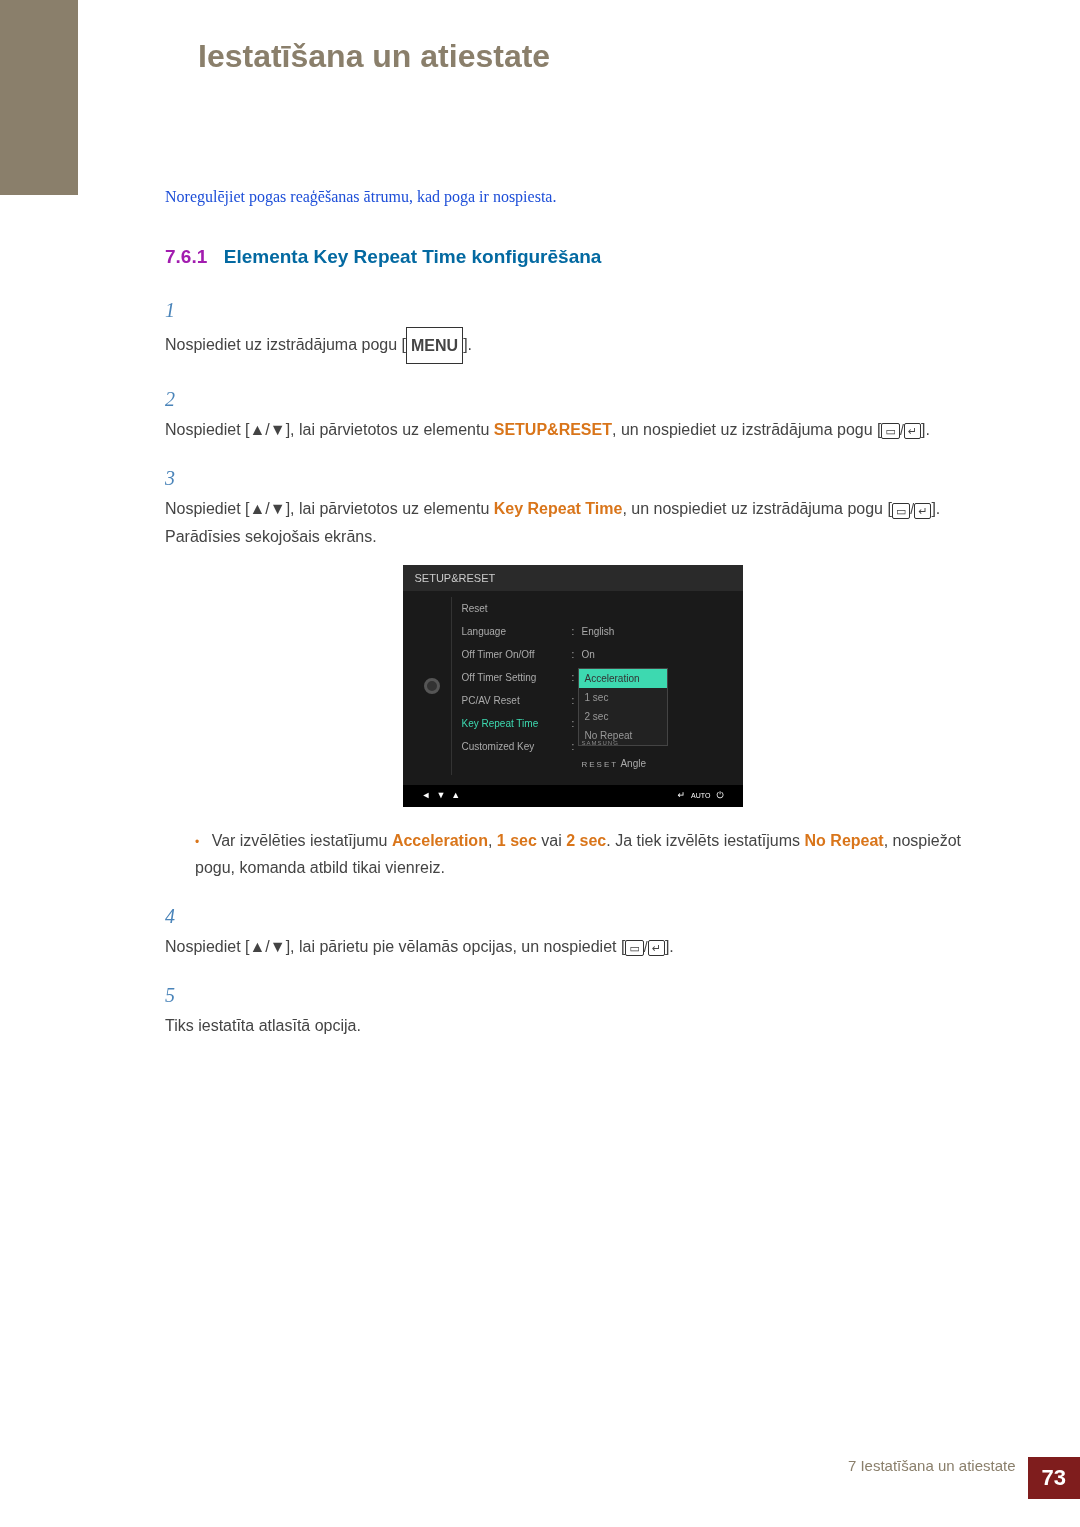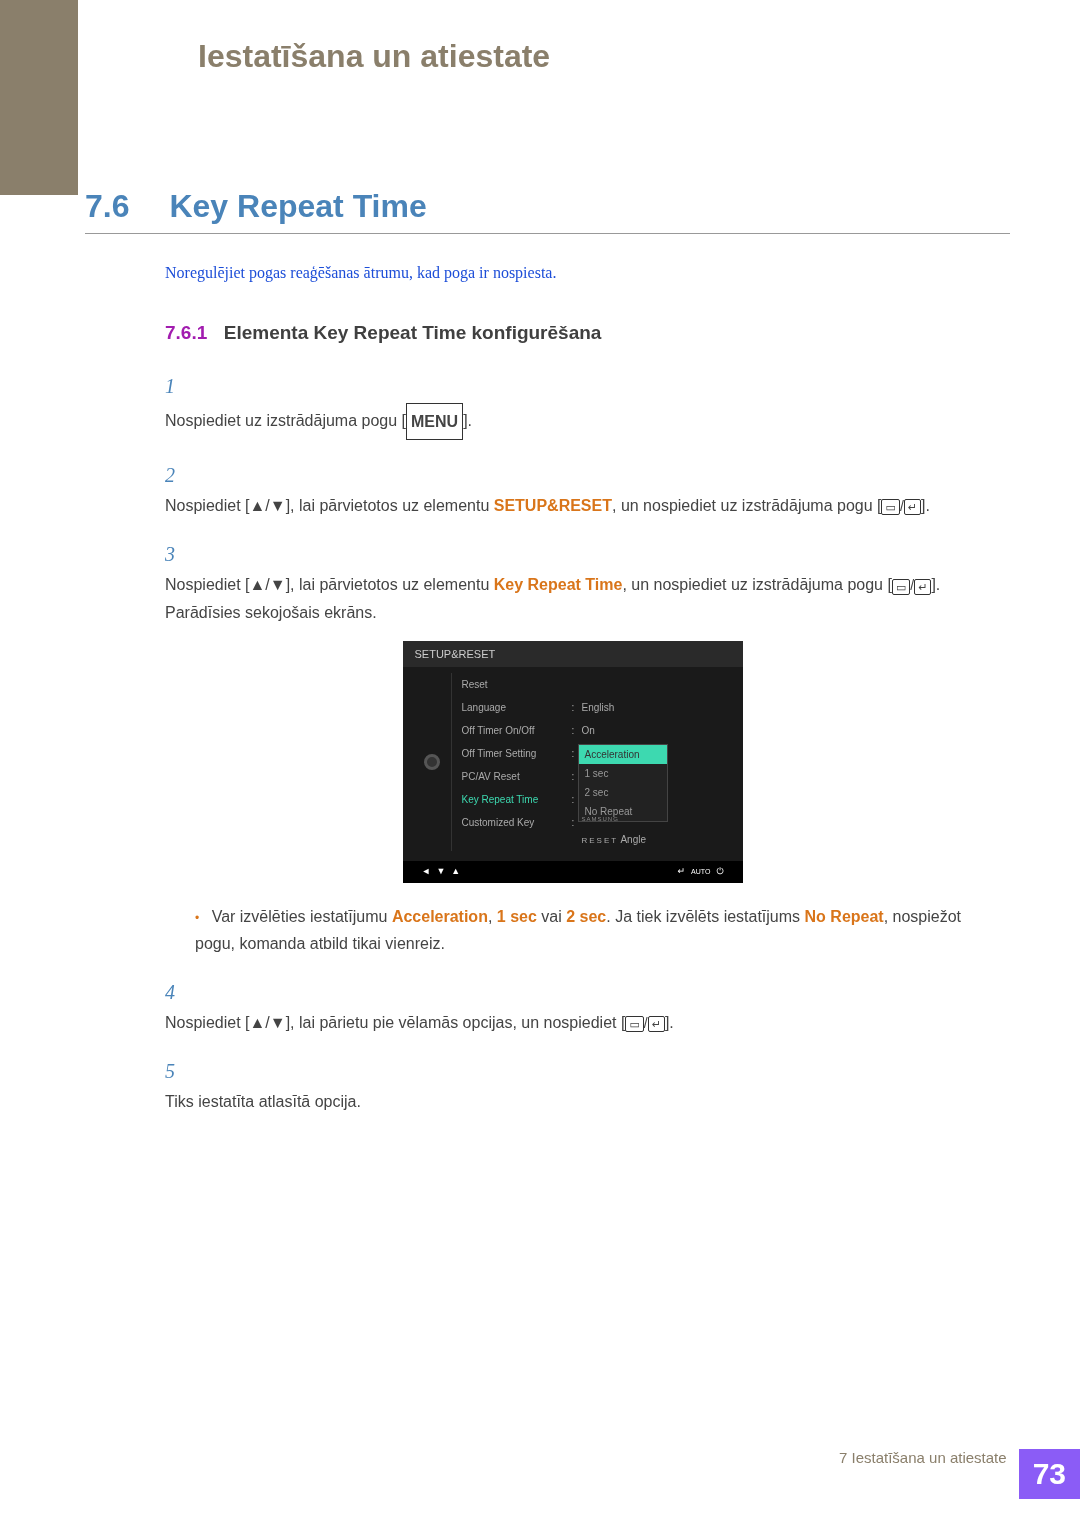--- a/index.html
+++ b/index.html
@@ -54,21 +54,21 @@
   }
   .intro {
     margin-left: 80px;
     font-size: 16px;
     color: #1d4ed8;
     margin-bottom: 40px;
     font-family: Liberation Serif, serif;
   }
   .sub-row { margin-left: 80px; margin-bottom: 25px; }
   .sub-num { color: #a21caf; font-weight: bold; font-size: 19px; margin-right: 12px; }
-  .sub-title { color: #404040; font-weight: bold; font-size: 19px; }
+  .sub-title { color: #0369a1; font-weight: bold; font-size: 19px; }
   ol.steps { list-style: none; margin-left: 80px; }
   ol.steps > li { margin-bottom: 18px; line-height: 1.7; font-size: 16px; color: #444; }
   .step-num { font-style: italic; font-family: Georgia, serif; color: #4a84b9; font-size: 20px; display:inline-block; width:26px; vertical-align: top;}
   .step-body { display:inline-block; width: calc(100% - 30px); vertical-align: top; }
   .menu-box { display:inline-block; border:1px solid #333; padding:4px 4px; font-weight:bold; font-size:16px; vertical-align:middle;}
   .orange { color: #d9751a; font-weight: bold; }
   .icon-group { display:inline-block; vertical-align:middle; font-size:14px; }
   ul.sub-bullets { list-style:none; margin-top:14px; margin-left:30px; }
   ul.sub-bullets li::before { content:"•"; color:#d9751a; margin-right:8px; font-size:12px; }
   .osd {
@@ -99,36 +99,31 @@
   .mgc { letter-spacing:2px; font-size:8px;}
   .mgc-sup { font-size:6px; color:#888; letter-spacing:1px; position:relative; top:-5px;}
   .osd-footer { background:#000; display:flex; justify-content:space-between; padding:3px 16px; color:#fff; font-size:9px; }
   .osd-footer span { display:inline-block; margin:0 3px; }
   .footer {
     position:absolute;
     bottom:28px; right:0;
     display:flex; 
   }
   .footer-text { color:#8a7f6b; font-size:15px; margin-right:12px; }
-  .footer-box { background:#8b5cf6; color:#fff; font-size:30px; font-weight:bold; padding:8px 14px; }
+  .footer-box { background:#7f1d1d; color:#fff; font-size:22px; font-weight:bold; padding:8px 14px; }
   .nav-icon { display:inline-block; border:1px solid #333; border-radius:2px; padding:0 3px; font-size:11px; line-height:14px; vertical-align:middle;}
 </style>
 </head>
 <body>
 
 <div class="top-band"></div>
 
 <div class="chapter-title">Iestatīšana un atiestate</div>
 
 <div class="section">
-  <div>
-    <span class="sec-num">7.6</span>
-    <span class="sec-title">Key Repeat Time</span>
-    <hr class="sec-line">
-  </div>
 
   <p class="intro">Noregulējiet pogas reaģēšanas ātrumu, kad poga ir nospiesta.</p>
 
   <div class="sub-row">
     <span class="sub-num">7.6.1</span>
     <span class="sub-title">Elementa Key Repeat Time konfigurēšana</span>
   </div>
 
   <ol class="steps">
     <li>

